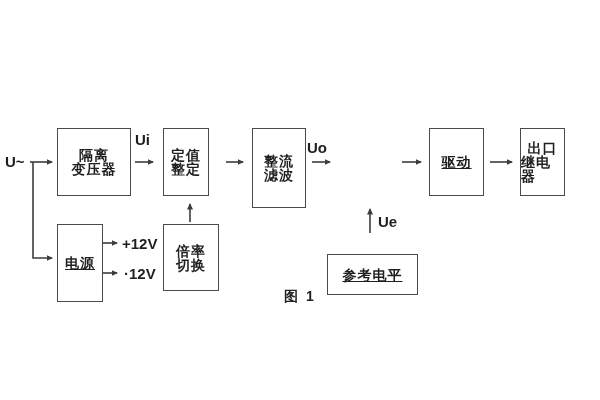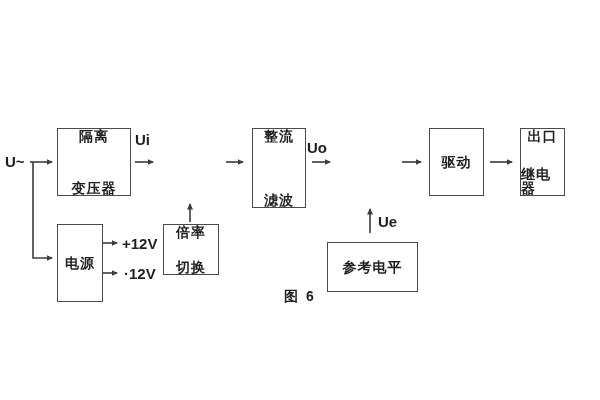--- a/index.html
+++ b/index.html
@@ -16,27 +16,27 @@
     font-family:"Liberation Sans","DejaVu Sans",sans-serif;
     color:var(--text);
     overflow:hidden;
   }
   #wires{position:absolute;left:0;top:0;width:600px;height:400px;}
   .box{
     position:absolute;
     border:1.5px solid var(--border);
     background:var(--bg);
     display:flex;flex-direction:column;
-    align-items:center;justify-content:space-between;
+    align-items:center;justify-content:center;
     box-sizing:border-box;
     font-size:14px;font-weight:600;
     letter-spacing:1px;
     line-height:1;
   }
-  .box.single{justify-content:center;}
+  .box.single{justify-content:center;text-decoration:underline;}
   .siglabel{
     position:absolute;
     font-size:15px;font-weight:700;
     line-height:1;
     white-space:nowrap;
   }
   .caption{
     position:absolute;
     font-size:14px;font-weight:700;
     letter-spacing:2px;
@@ -66,51 +66,55 @@
       <path d="M190,222 V204" marker-end="url(#arw)"></path>
       <path d="M370,233 V209" marker-end="url(#arw)"></path>
     </g>
   </svg>
 
   <div class="box" style="left:57px;top:128px;width:74px;height:68px">
     <span>隔离</span>
     <span>变压器</span>
   </div>
 
+  <div class="box" style="left:163px;top:128px;width:46px;height:68px">
+    <span>定值</span>
+    <span>整定</span>
+  </div>
 
   <div class="box" style="left:252px;top:128px;width:54px;height:80px">
     <span>整流</span>
     <span>滤波</span>
   </div>
 
 
   <div class="box single" style="left:429px;top:128px;width:55px;height:68px">
     <span>驱动</span>
   </div>
 
   <div class="box" style="left:520px;top:128px;width:45px;height:68px">
     <span>出口</span>
     <span>继电器</span>
   </div>
 
   <div class="box single" style="left:57px;top:224px;width:46px;height:78px">
     <span>电源</span>
   </div>
 
-  <div class="box" style="left:163px;top:224px;width:56px;height:51px">
+  <div class="box" style="left:163px;top:224px;width:56px;height:67px">
     <span>倍率</span>
     <span>切换</span>
   </div>
 
-  <div class="box single" style="left:327px;top:242px;width:91px;height:50px">
+  <div class="box single" style="left:327px;top:254px;width:91px;height:41px">
     <span>参考电平</span>
   </div>
 
   <span class="siglabel" style="left:5px;top:154px">U~</span>
   <span class="siglabel" style="left:135px;top:132px">Ui</span>
   <span class="siglabel" style="left:307px;top:140px">Uo</span>
   <span class="siglabel" style="left:378px;top:214px">Ue</span>
   <span class="siglabel" style="left:122px;top:236px">+12V</span>
   <span class="siglabel" style="left:124px;top:266px">·12V</span>
 
-  <span class="caption" style="left:284px;top:288px">图 6</span>
+  <span class="caption" style="left:284px;top:288px">图 1</span>
 
 </div>
 
 </body></html>

